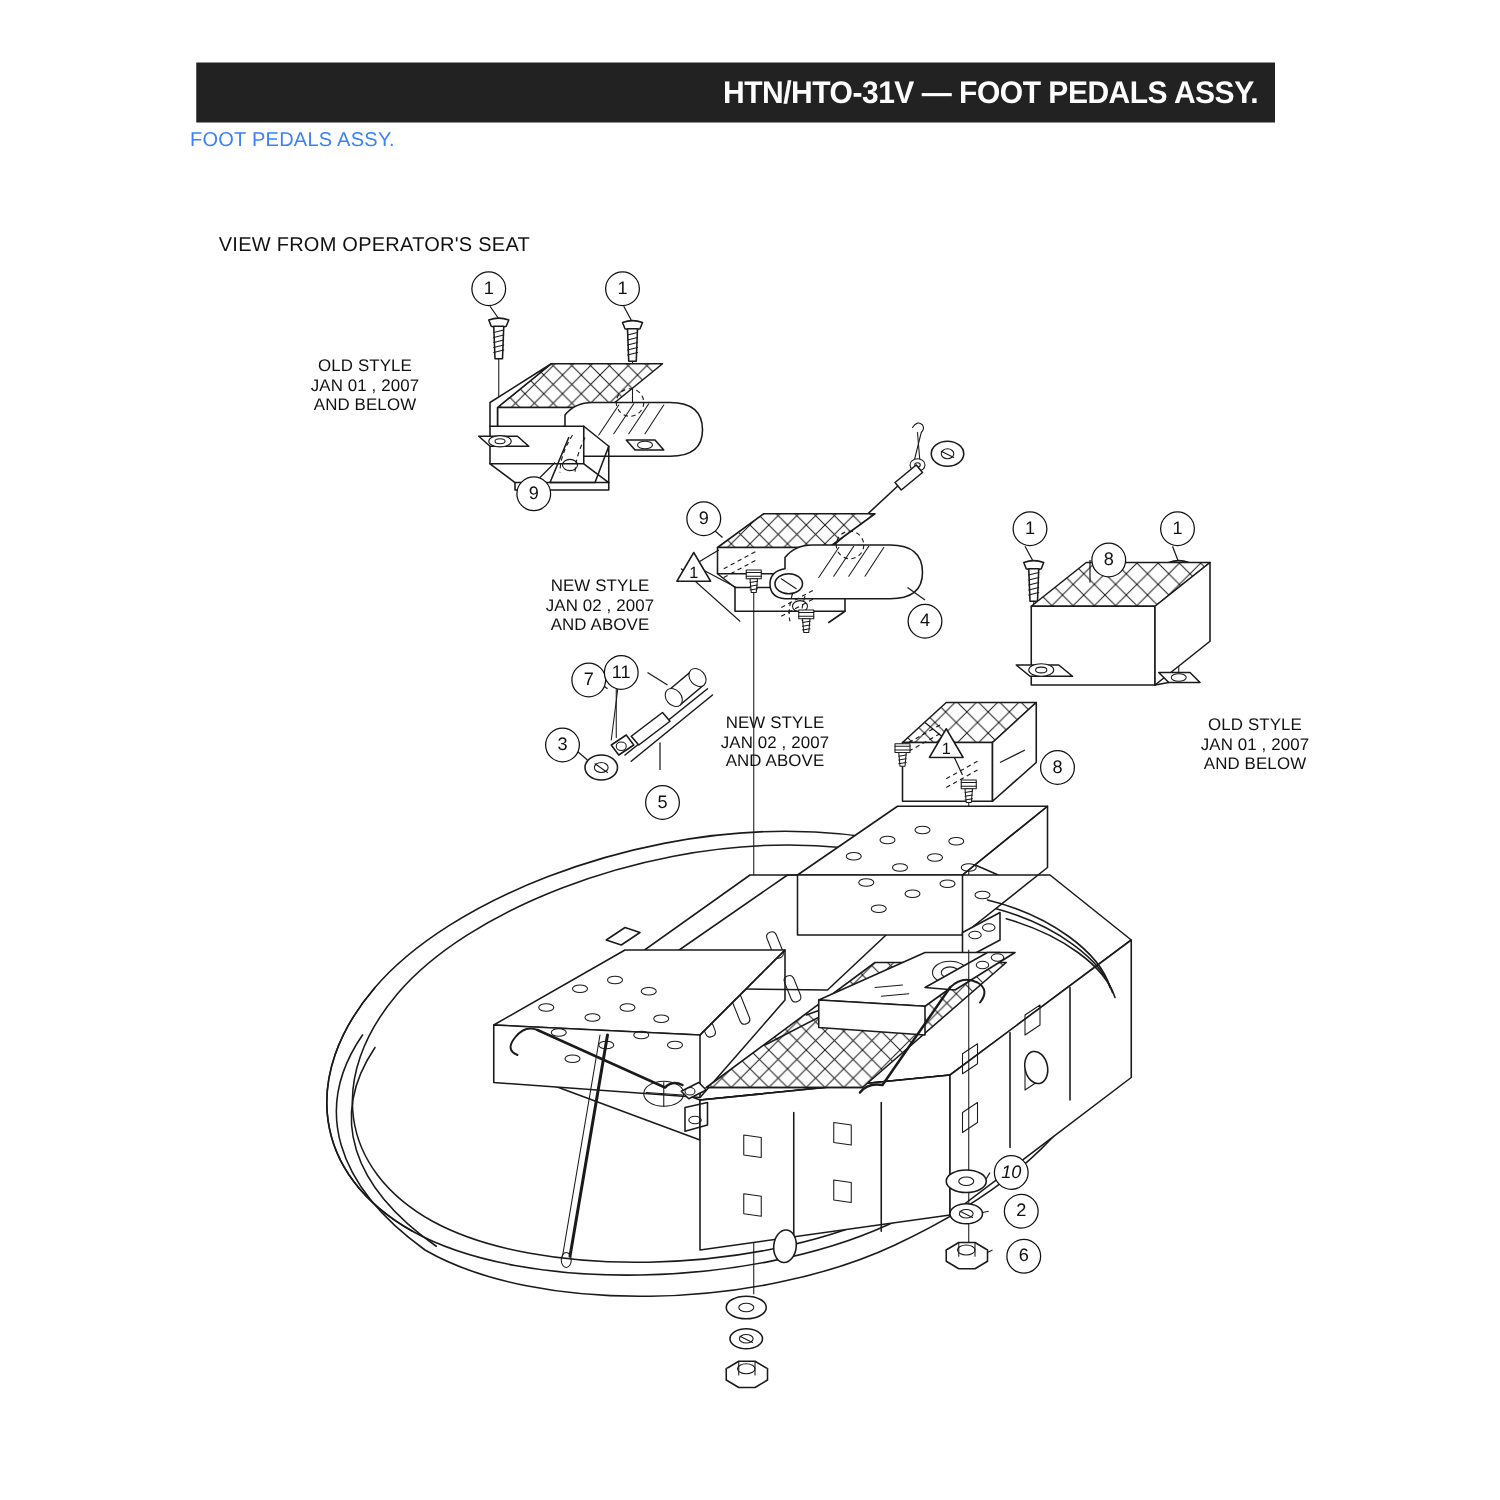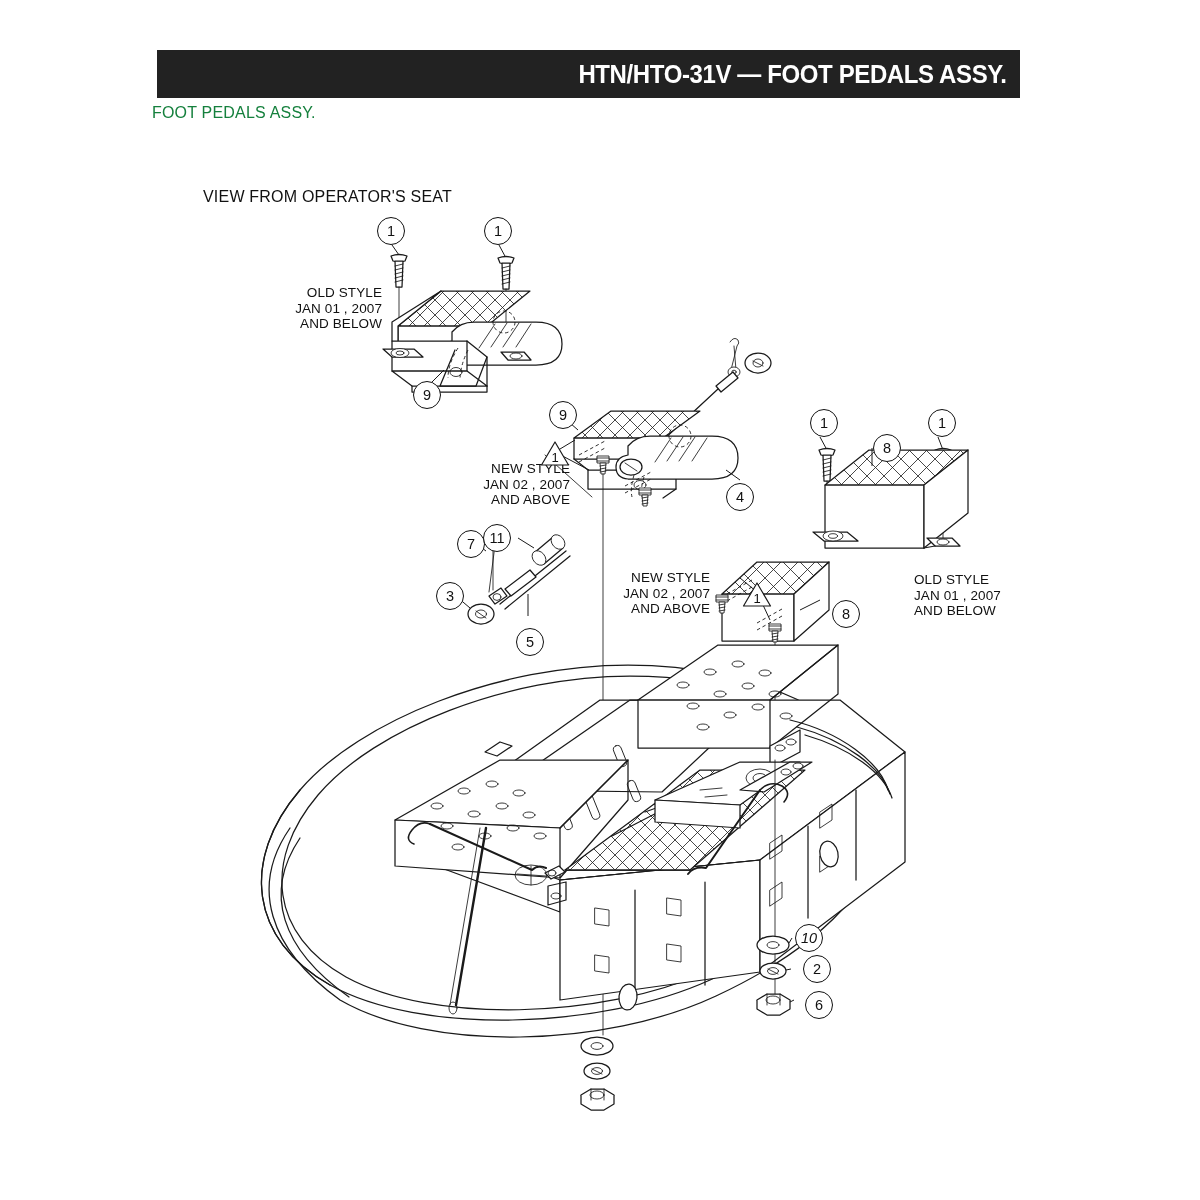--- a/index.html
+++ b/index.html
@@ -8,32 +8,32 @@
        font-family:"Liberation Sans","DejaVu Sans",sans-serif;color:#111;}
   #page{position:relative;width:1200px;height:1200px;overflow:hidden;background:#fff;}
 
   
   #header-bar{position:absolute;left:157px;top:50px;width:863px;height:48px;
       background:#222222;display:flex;align-items:center;justify-content:flex-end;}
   #header-title{color:#ffffff;font-size:25px;font-weight:bold;letter-spacing:-0.4px;
       padding-right:14px;white-space:nowrap;font-stretch:condensed;
       transform:scaleX(0.96);transform-origin:right center;}
 
-  #subtitle{position:absolute;left:152px;top:104px;font-size:16px;color:#15803d;
+  #subtitle{position:absolute;left:152px;top:104px;font-size:16px;color:#3b82f6;
       letter-spacing:0.2px;white-space:nowrap;}
 
   #view-note{position:absolute;left:175px;top:188px;font-size:16px;color:#111;
-      letter-spacing:0.2px;white-space:nowrap;margin-left:28px;}
+      letter-spacing:0.2px;white-space:nowrap;}
 
   
   .note{position:absolute;font-size:13.5px;line-height:15.5px;color:#111;
       white-space:nowrap;letter-spacing:0.1px;}
   .note.right{text-align:right;}
   .note.left{text-align:left;}
-  .note div{display:block;}
+  .note div{display:block;text-align:center;}
 
   
   #draw{position:absolute;left:0;top:0;width:1200px;height:1200px;}
 
   
   .callout{position:absolute;width:28px;height:28px;border:1.3px solid #111;
       border-radius:50%;background:#fff;display:flex;align-items:center;
       justify-content:center;font-size:14.5px;color:#111;box-sizing:border-box;}
   .tri-callout{position:absolute;width:30px;height:26px;display:flex;
       align-items:flex-end;justify-content:center;font-size:13px;color:#111;}

